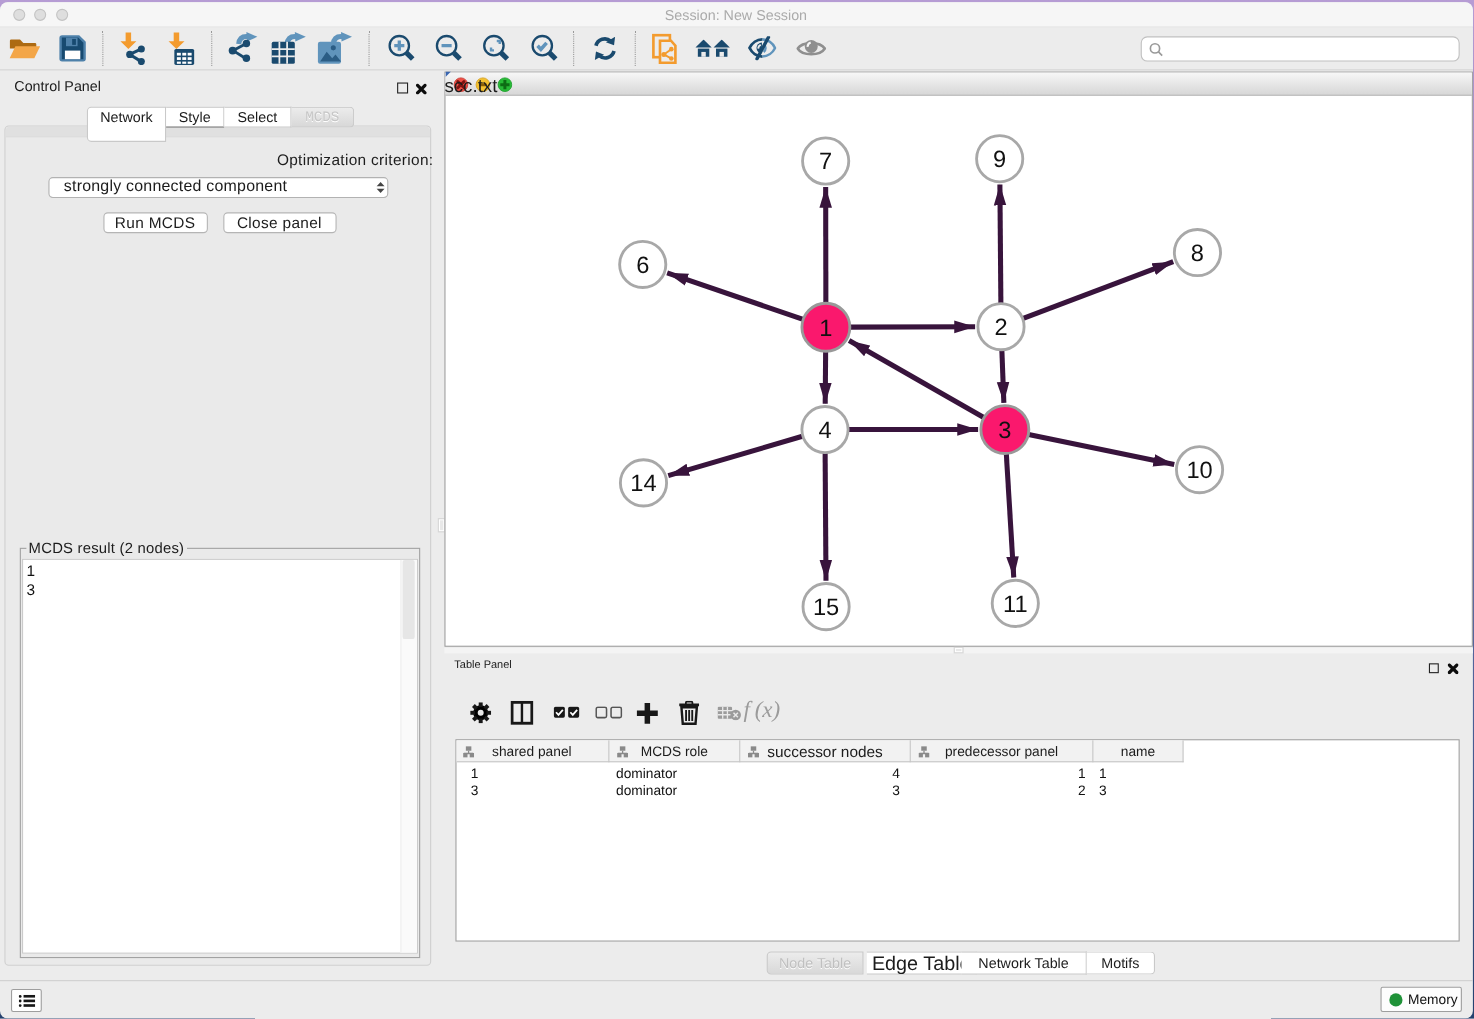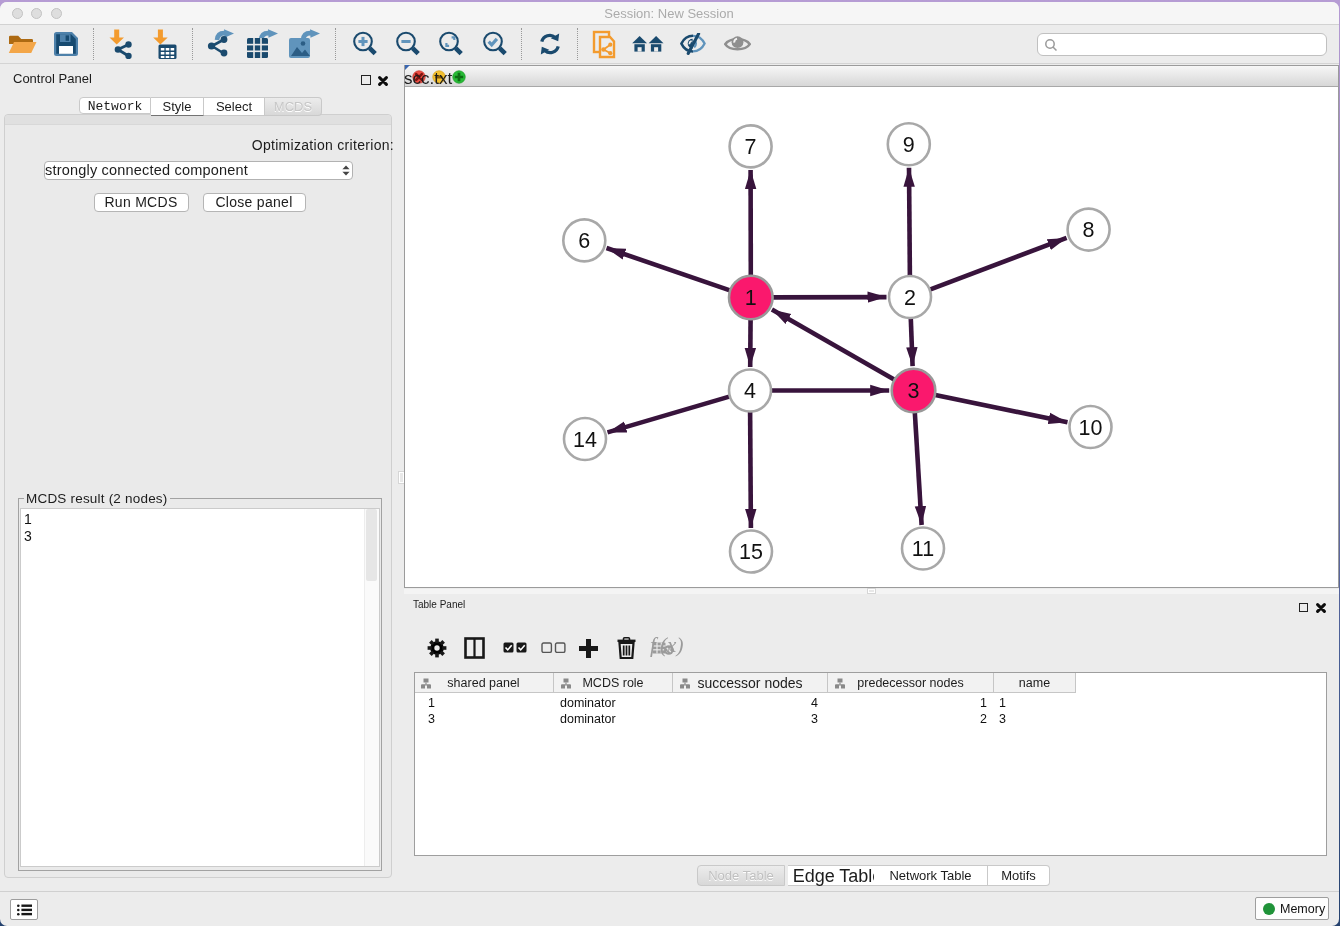--- a/index.html
+++ b/index.html
@@ -152,26 +152,26 @@
     <circle cx="6" cy="6" r="4.2" fill="none" stroke="#9a9a9a" stroke-width="1.5"></circle>
     <line x1="9" y1="9" x2="12.5" y2="12.5" stroke="#9a9a9a" stroke-width="1.5"></line>
   </svg>
 <div class="abs" style="left:13px;top:71px;font-size:13px;color:#1c1c1c">Control Panel</div>
 <div class="abs" style="left:361px;top:74.5px;width:10px;height:10px;border:1.6px solid #222"></div>
 <svg class="abs" style="left:377.5px;top:75.5px" width="10" height="10" viewBox="0 0 10 10">
     <path d="M1.6,1.6 L8.4,8.4 M8.4,1.6 L1.6,8.4" stroke="#0c0c0c" stroke-width="3" stroke-linecap="round"></path>
   </svg>
 <div class="abs" style="left:4px;top:114px;width:388px;height:764px;background:#eaeaea;border:1px solid #cfcfcf;border-radius:4px"></div>
 <div class="abs" style="left:5px;top:115px;width:386px;height:10px;background:#e0e0e0;border-bottom:1px solid #d8d8d8;border-radius:4px 4px 0 0"></div>
-<div class="abs" style="left:79px;top:97px;width:72px;height:17px;background:#fff;border-right:1px solid #c9c9c9;border-top:1px solid #c9c9c9;border-bottom:1px solid #c9c9c9;border-left:1px solid #c9c9c9;border-radius:4px 0 0 4px;line-height:18px;text-align:center;font-size:13px;color:#1c1c1c;font-family:Liberation Mono, monospace;">Network</div>
+<div class="abs" style="left:79px;top:97px;width:72px;height:32px;background:#fff;border-right:1px solid #c9c9c9;border-top:1px solid #c9c9c9;border-bottom:1px solid #c9c9c9;border-left:1px solid #c9c9c9;border-radius:4px 0 0 4px;line-height:18px;text-align:center;font-size:13px;color:#1c1c1c;">Network</div>
 <div class="abs" style="left:151px;top:97px;width:53px;height:19px;background:#fff;border-right:1px solid #c9c9c9;border-top:1px solid #c9c9c9;border-bottom:1px solid #737373;border-radius:0 0 0 0;line-height:18px;text-align:center;font-size:13px;color:#1c1c1c;">Style</div>
 <div class="abs" style="left:204px;top:97px;width:61px;height:19px;background:#fff;border-right:1px solid #c9c9c9;border-top:1px solid #c9c9c9;border-bottom:1px solid #c9c9c9;border-radius:0 0 0 0;line-height:18px;text-align:center;font-size:13px;color:#1c1c1c;">Select</div>
-<div class="abs" style="left:265px;top:97px;width:57px;height:19px;background:linear-gradient(180deg,#ececec,#d8d8d8);border-top:1px solid #c9c9c9;border-bottom:1px solid #c9c9c9;border-right:1px solid #c9c9c9;border-radius:0 4px 4px 0;line-height:18px;text-align:center;font-size:13px;color:#c6c6c6;text-shadow:0 1px 0 #fff;">MCDS</div>
+<div class="abs" style="left:265px;top:97px;width:57px;height:19px;background:linear-gradient(180deg,#ececec,#d8d8d8);border-top:1px solid #c9c9c9;border-bottom:1px solid #c9c9c9;border-right:1px solid #c9c9c9;border-radius:0 4px 4px 0;line-height:18px;text-align:center;font-size:13px;color:#c6c6c6;text-shadow:0 1px 0 #fff;font-family:Liberation Mono, monospace;">MCDS</div>
 <div class="abs" style="left:4px;top:137px;width:390px;text-align:right;font-size:14px;letter-spacing:0.3px;color:#1c1c1c">Optimization criterion:</div>
-<div class="abs btn" style="left:44px;top:160.5px;width:309px;height:19px;border-color:#b2b2b2;border-radius:4px;text-align:left;line-height:17.5px;font-size:14.5px;letter-spacing:0.2px">strongly connected component</div>
+<div class="abs btn" style="left:44px;top:160.5px;width:309px;height:19px;border-color:#b2b2b2;border-radius:4px;text-align:left;line-height:17.5px;padding-left:13px;font-size:14.5px;letter-spacing:0.2px">strongly connected component</div>
 <svg class="abs" style="left:341px;top:164.5px" width="10" height="11" viewBox="0 0 10 11">
     <path d="M5,0.5 L8.6,4.3 H1.4 z" fill="#444"></path>
     <path d="M5,10.5 L8.6,6.7 H1.4 z" fill="#444"></path>
   </svg>
 <div class="abs btn" style="left:93.5px;top:192.5px;width:95px;height:19px;line-height:17.5px;font-size:14px;letter-spacing:0.3px">Run MCDS</div>
 <div class="abs btn" style="left:202.5px;top:192.5px;width:103px;height:19px;line-height:17.5px;font-size:14px;letter-spacing:0.3px">Close panel</div>
 <div class="abs" style="left:18px;top:498px;width:364px;height:373px;border:1px solid #a2a2a2"></div>
 <div class="abs" style="left:24px;top:491px;background:#eaeaea;padding:0 2px;font-size:13.5px;letter-spacing:0.2px;color:#1c1c1c">MCDS result (2 nodes)</div>
 <div class="abs" style="left:20px;top:508px;width:360px;height:359px;background:#fff;border:1px solid #cbcbcb"></div>
 <div class="abs" style="left:364px;top:509px;width:14.5px;height:357px;background:#fafafa;border-left:1px solid #ededed"></div>
@@ -290,21 +290,21 @@
     <rect x="0.5" y="0.5" width="13" height="11" rx="1" fill="#9b9b9b"></rect>
     <g stroke="#e9e9e9" stroke-width="1.2">
       <line x1="0.5" y1="4" x2="13.5" y2="4"></line>
       <line x1="0.5" y1="7.8" x2="13.5" y2="7.8"></line>
       <line x1="5" y1="0.5" x2="5" y2="11.5"></line>
       <line x1="9.3" y1="0.5" x2="9.3" y2="11.5"></line>
     </g>
     <circle cx="16.8" cy="8" r="4.8" fill="#9b9b9b"></circle>
     <path d="M14.8,6 l4,4 M18.8,6 l-4,4" stroke="#e9e9e9" stroke-width="1.4"></path>
   </svg>
-<div class="abs" style="left:650px;top:633px;font-family:'Liberation Serif',serif;font-style:italic;font-size:21px;color:#9b9b9b"><i>f</i> (<i>x</i>)</div>
+<div class="abs" style="left:676px;top:633px;font-family:'Liberation Serif',serif;font-style:italic;font-size:21px;color:#9b9b9b"><i>f</i> (<i>x</i>)</div>
 <div class="abs" style="left:414px;top:672px;width:913px;height:184px;background:#fff;border:1px solid #9e9e9e"></div>
 <div class="abs" style="left:415px;top:673px;width:661px;height:20px;background:#f2f2f2;border-bottom:1px solid #c6c6c6"></div>
 <div class="abs" style="left:414px;top:673px;width:140px;height:20px;border-right:1px solid #c6c6c6;font-size:12.5px;color:#1c1c1c;text-align:center;line-height:20px">shared panel</div>
 <svg class="abs" style="left:421px;top:678px" width="10" height="11" viewBox="0 0 10 11">
     <rect x="2.5" y="0.5" width="5" height="4" fill="#8a8a8a"></rect>
     <path d="M5,4.5 v2.5 M1.5,9 v-2 h7 v2" stroke="#8a8a8a" stroke-width="1.2" fill="none"></path>
     <rect x="0" y="6.5" width="4" height="4" fill="#8a8a8a"></rect>
     <rect x="6" y="6.5" width="4" height="4" fill="#8a8a8a"></rect>
   </svg>
 <div class="abs" style="left:554px;top:673px;width:119px;height:20px;border-right:1px solid #c6c6c6;font-size:12.5px;color:#1c1c1c;text-align:center;line-height:20px">MCDS role</div>
@@ -314,21 +314,21 @@
     <rect x="0" y="6.5" width="4" height="4" fill="#8a8a8a"></rect>
     <rect x="6" y="6.5" width="4" height="4" fill="#8a8a8a"></rect>
   </svg>
 <div class="abs" style="left:673px;top:673px;width:155px;height:20px;border-right:1px solid #c6c6c6;font-size:14px;color:#1c1c1c;text-align:center;line-height:20px">successor nodes</div>
 <svg class="abs" style="left:680px;top:678px" width="10" height="11" viewBox="0 0 10 11">
     <rect x="2.5" y="0.5" width="5" height="4" fill="#8a8a8a"></rect>
     <path d="M5,4.5 v2.5 M1.5,9 v-2 h7 v2" stroke="#8a8a8a" stroke-width="1.2" fill="none"></path>
     <rect x="0" y="6.5" width="4" height="4" fill="#8a8a8a"></rect>
     <rect x="6" y="6.5" width="4" height="4" fill="#8a8a8a"></rect>
   </svg>
-<div class="abs" style="left:828px;top:673px;width:166px;height:20px;border-right:1px solid #c6c6c6;font-size:12.5px;color:#1c1c1c;text-align:center;line-height:20px">predecessor nodes</div>
+<div class="abs" style="left:828px;top:673px;width:166px;height:20px;border-right:1px solid #c6c6c6;font-size:12.5px;color:#1c1c1c;text-align:center;line-height:20px">predecessor panel</div>
 <svg class="abs" style="left:835px;top:678px" width="10" height="11" viewBox="0 0 10 11">
     <rect x="2.5" y="0.5" width="5" height="4" fill="#8a8a8a"></rect>
     <path d="M5,4.5 v2.5 M1.5,9 v-2 h7 v2" stroke="#8a8a8a" stroke-width="1.2" fill="none"></path>
     <rect x="0" y="6.5" width="4" height="4" fill="#8a8a8a"></rect>
     <rect x="6" y="6.5" width="4" height="4" fill="#8a8a8a"></rect>
   </svg>
 <div class="abs" style="left:994px;top:673px;width:82px;height:20px;border-right:1px solid #c6c6c6;font-size:12.5px;color:#1c1c1c;text-align:center;line-height:20px">name</div>
 <div class="abs" style="left:428px;top:696px;font-size:12.5px;color:#111">1</div>
 <div class="abs" style="left:560px;top:696px;font-size:12.5px;color:#111">dominator</div>
 <div class="abs" style="left:673px;top:696px;width:145px;text-align:right;font-size:12.5px;color:#111">4</div>

